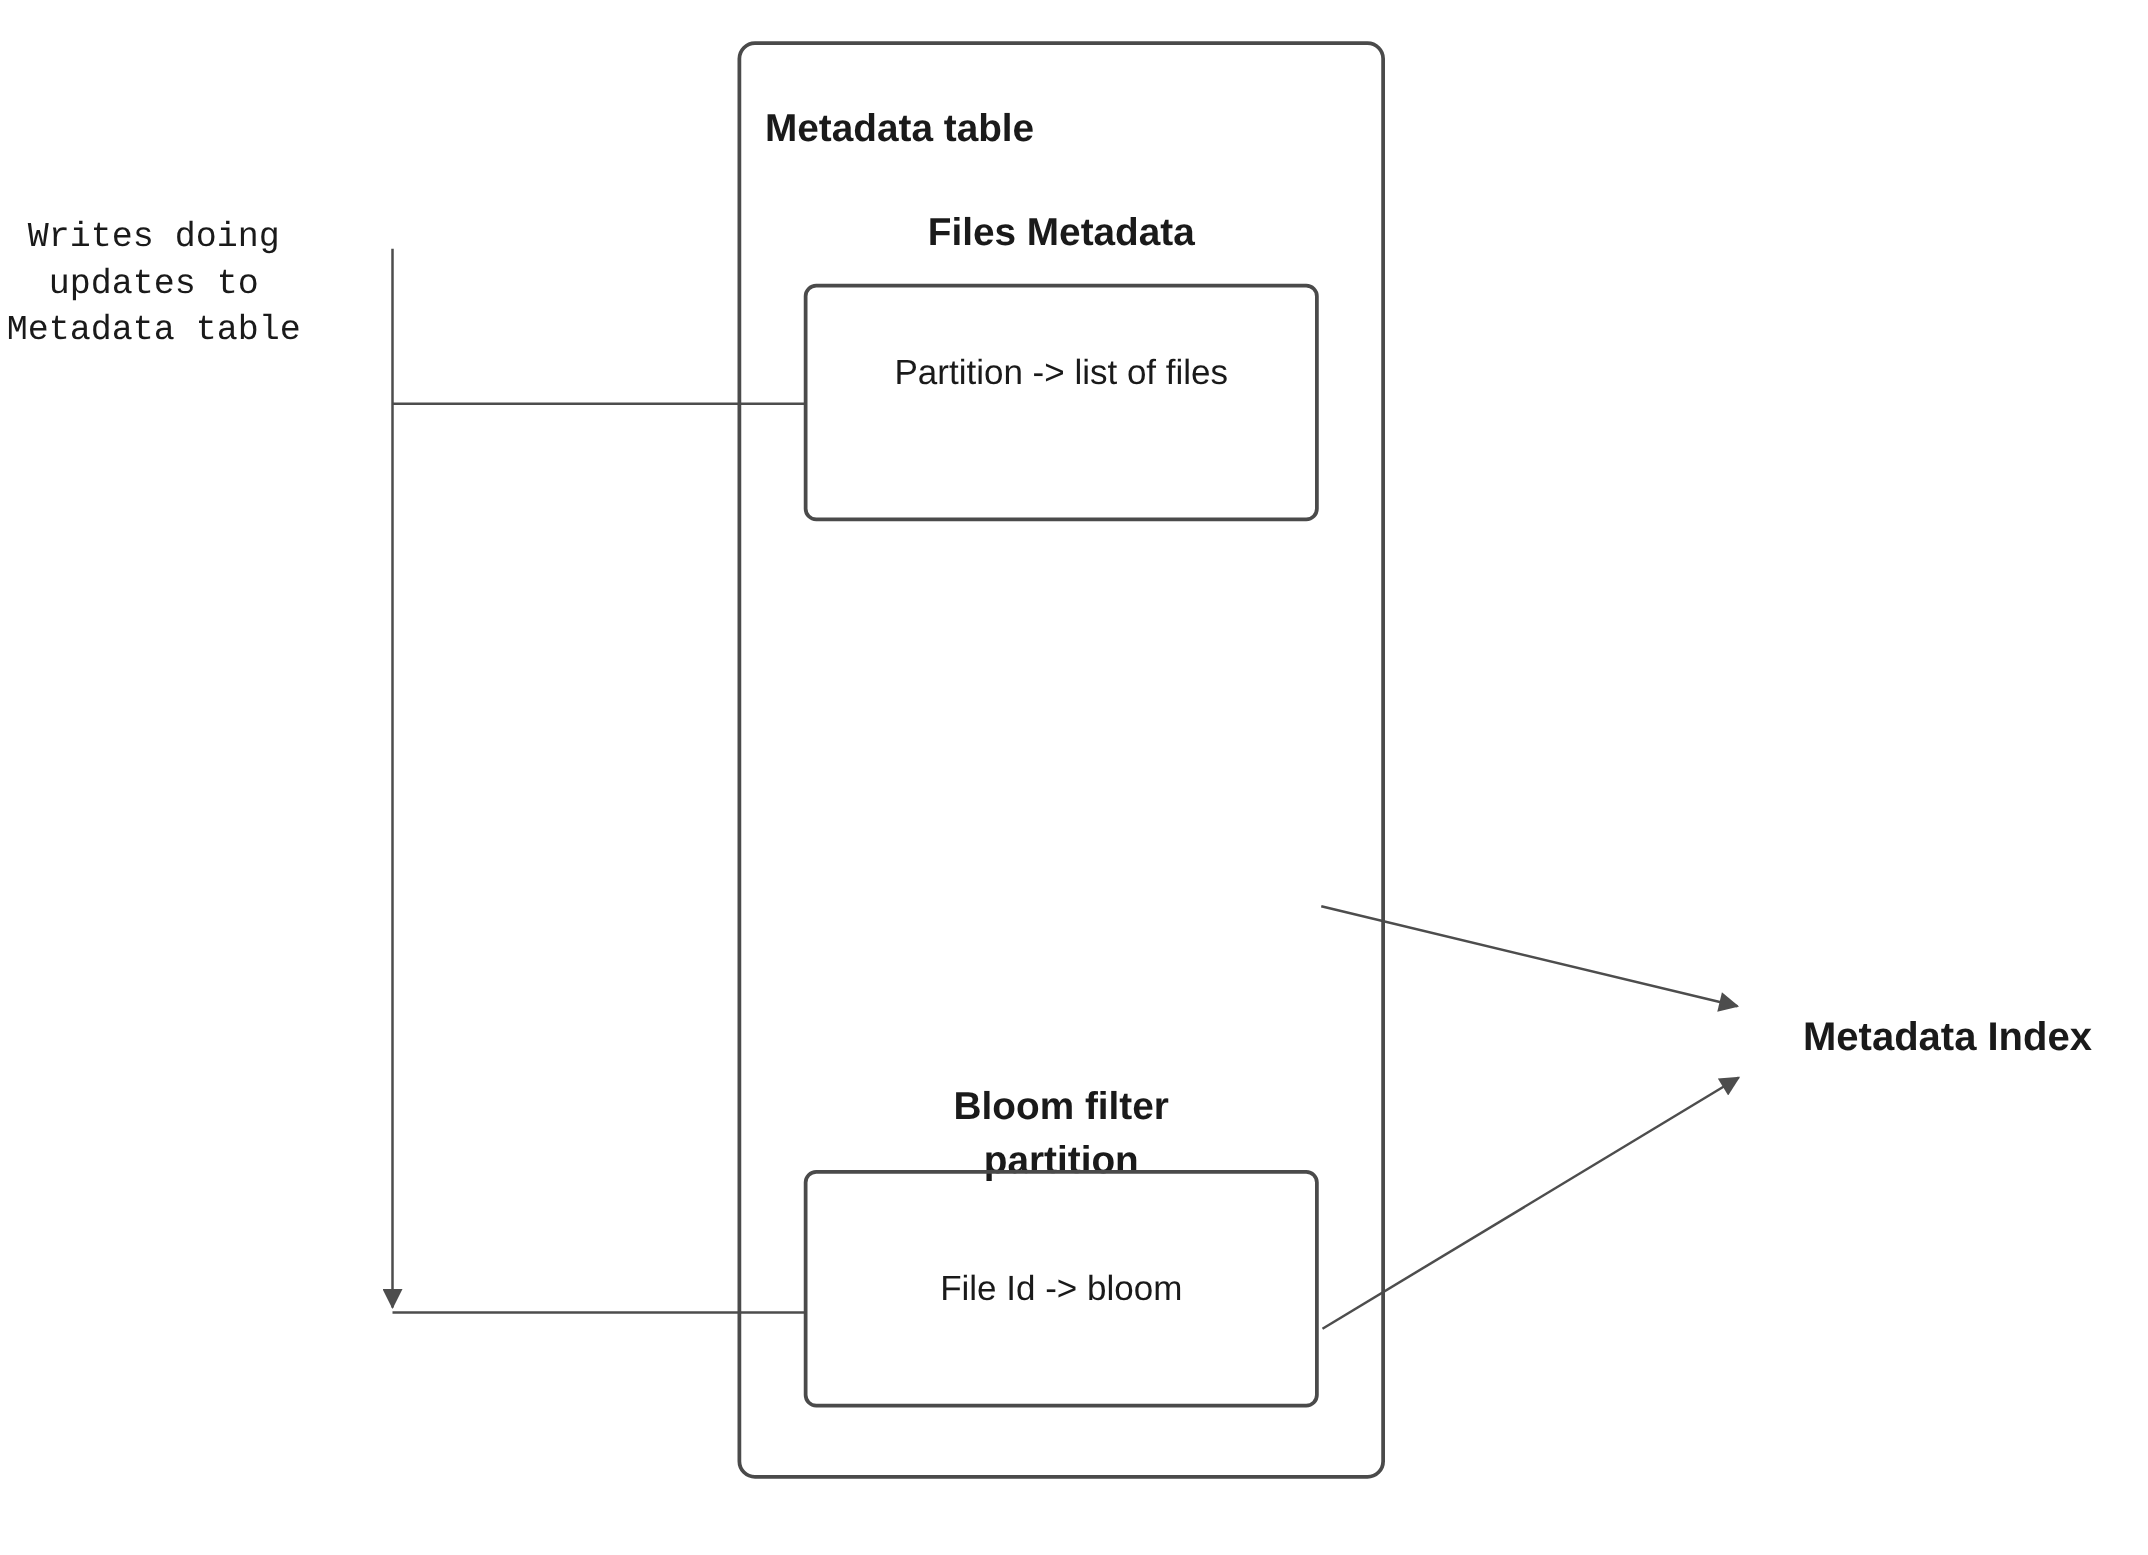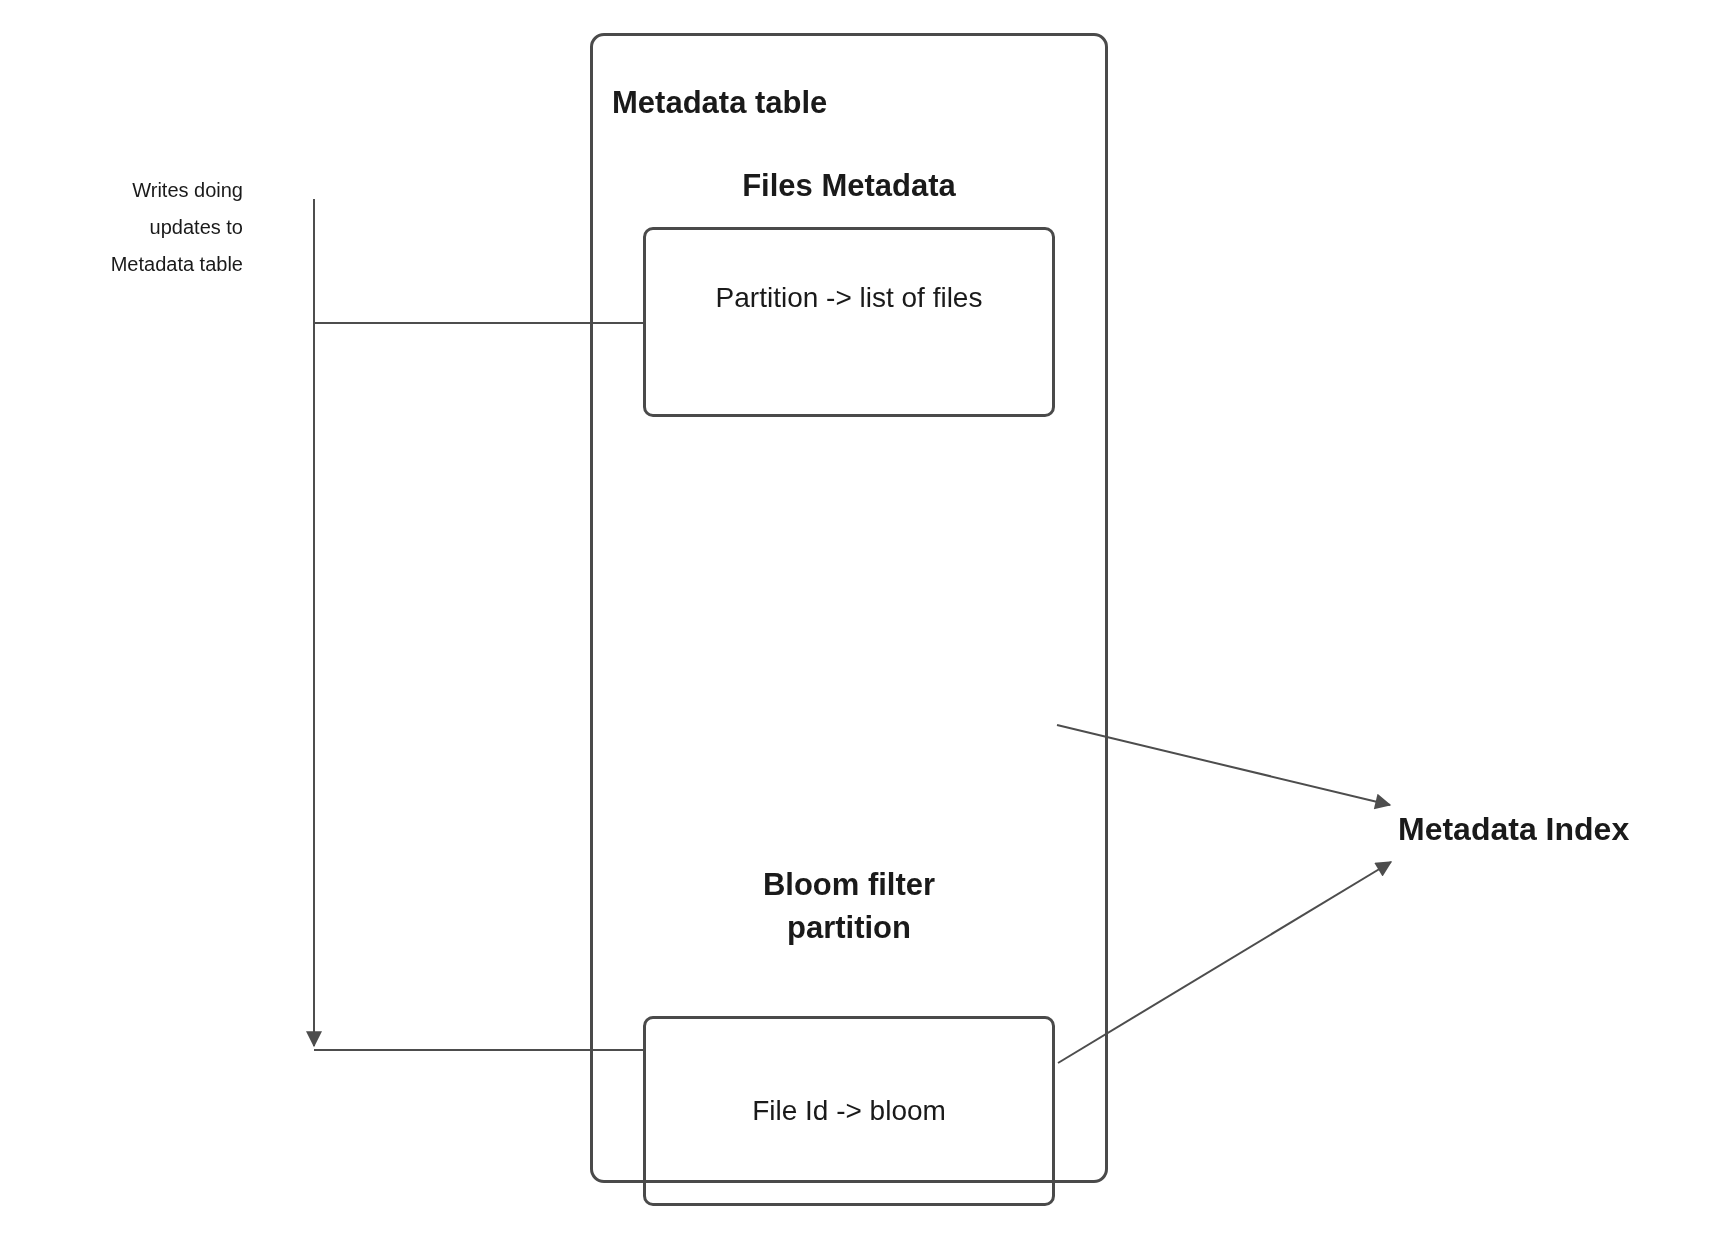--- a/index.html
+++ b/index.html
@@ -19,22 +19,23 @@
     left: 0; top: 0;
     width: 1718px; height: 1244px;
   }
 
   .pre { white-space: pre-wrap; }
 
   
   .writes-label {
     position: absolute;
     left: 3px; top: 172px; width: 240px;
-    font-size: 20px; line-height: 37px;
-    text-align: right;
+    font-size: 28px; line-height: 37px;
+    text-align: center;
+    font-family: Liberation Mono, monospace;
   }
 
   
   .outer-box {
     position: absolute;
     left: 590px; top: 33px;
     width: 518px; height: 1150px;
     border: 3px solid #4a4a4a;
     border-radius: 14px;
     background: transparent;
@@ -63,27 +64,28 @@
     left: 50px; width: 412px; height: 190px;
     border: 3px solid #4a4a4a;
     border-radius: 10px;
     display: flex; align-items: center; justify-content: center;
     text-align: center;
     font-size: 28px; line-height: 38px;
     background: transparent;
   }
   .box-files    { top: 191px; }
   .box-colstats { top: 546px; border: 4px solid #161616; }
-  .box-bloom    { top: 980px; }
+  .box-bloom    { top: 900px; }
   .box-files .pre { transform: translateY(-24px); }
 
   
   .metadata-index {
     position: absolute;
     left: 1398px; top: 812px; width: 320px;
+    text-align: center;
   }
   .mi-title {
     font-size: 32px; font-weight: bold; line-height: 34px;
   }
   .mi-subtitle {
     margin-top: 52px;
     font-size: 28px; line-height: 37px;
   }
 </style>
 </head>

